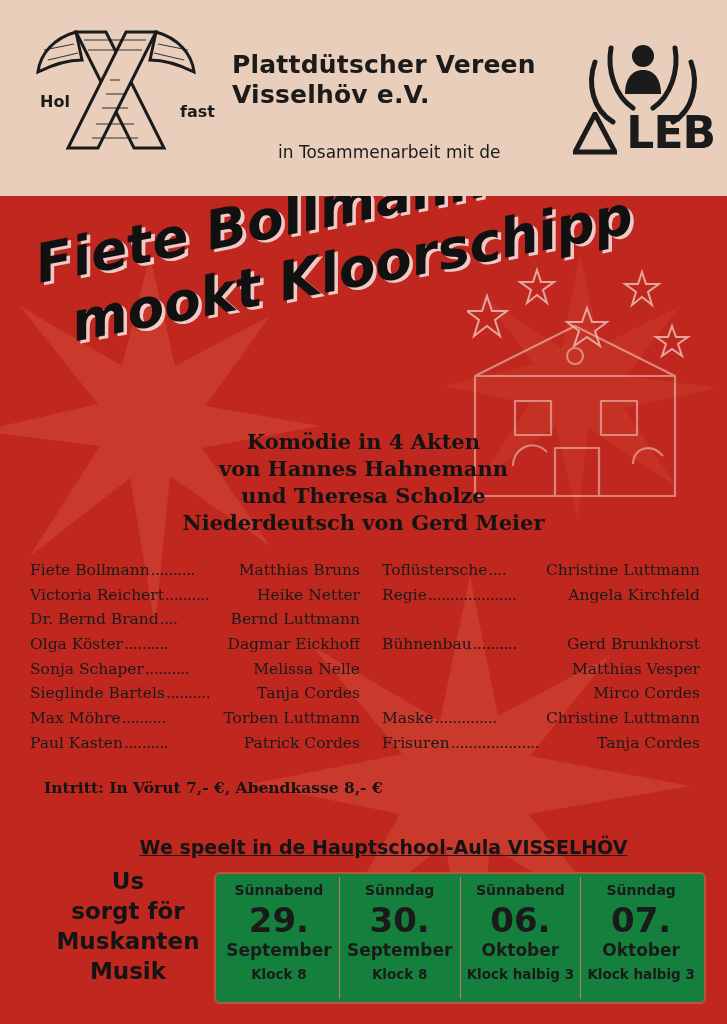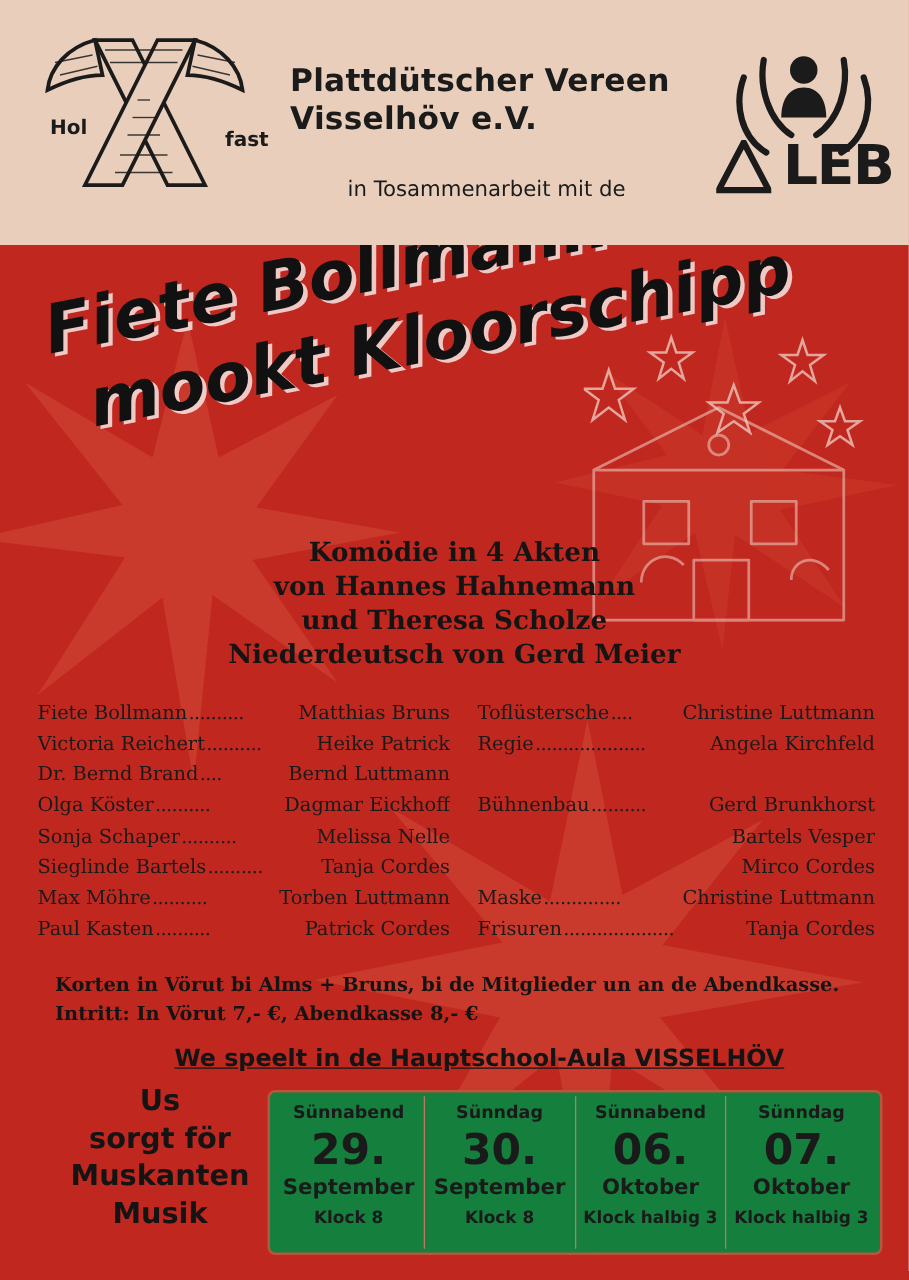--- a/index.html
+++ b/index.html
@@ -360,21 +360,21 @@
     <div class="cast">
       <div class="cast-col left">
         <div class="cast-row">
           <span class="cast-role">Fiete Bollmann</span>
           <span class="cast-dots">..........</span>
           <span class="cast-actor">Matthias Bruns</span>
         </div>
         <div class="cast-row">
           <span class="cast-role">Victoria Reichert</span>
           <span class="cast-dots">..........</span>
-          <span class="cast-actor">Heike Patrick</span>
+          <span class="cast-actor">Heike Netter</span>
         </div>
         <div class="cast-row">
           <span class="cast-role">Dr. Bernd Brand</span>
           <span class="cast-dots">....</span>
           <span class="cast-actor">Bernd Luttmann</span>
         </div>
         <div class="cast-row">
           <span class="cast-role">Olga Köster</span>
           <span class="cast-dots">..........</span>
           <span class="cast-actor">Dagmar Eickhoff</span>
@@ -418,42 +418,41 @@
           <span class="cast-actor"></span>
         </div>
         <div class="cast-row">
           <span class="cast-role">Bühnenbau</span>
           <span class="cast-dots">..........</span>
           <span class="cast-actor">Gerd Brunkhorst</span>
         </div>
         <div class="cast-row noRole">
           <span class="cast-role"></span>
           <span class="cast-dots"></span>
-          <span class="cast-actor">Bartels Vesper</span>
+          <span class="cast-actor">Matthias Vesper</span>
         </div>
         <div class="cast-row noRole">
           <span class="cast-role"></span>
           <span class="cast-dots"></span>
           <span class="cast-actor">Mirco Cordes</span>
         </div>
         <div class="cast-row">
           <span class="cast-role">Maske</span>
           <span class="cast-dots">..............</span>
           <span class="cast-actor">Christine Luttmann</span>
         </div>
         <div class="cast-row">
           <span class="cast-role">Frisuren</span>
           <span class="cast-dots">....................</span>
           <span class="cast-actor">Tanja Cordes</span>
         </div>
       </div>
     </div>
 
     <div class="tickets">
-      <div>Korten in Vörut bi Alms + Bruns, bi de Mitglieder un an de Abendkasse.</div>
       <div>Intritt: In Vörut 7,- €, Abendkasse 8,- €</div>
     </div>
 
     <div class="venue">We speelt in de Hauptschool-Aula VISSELHÖV</div>
 
     <div class="music">
       <div>Us</div>
       <div>sorgt för</div>
       <div>Muskanten</div>
       <div>Musik</div>

